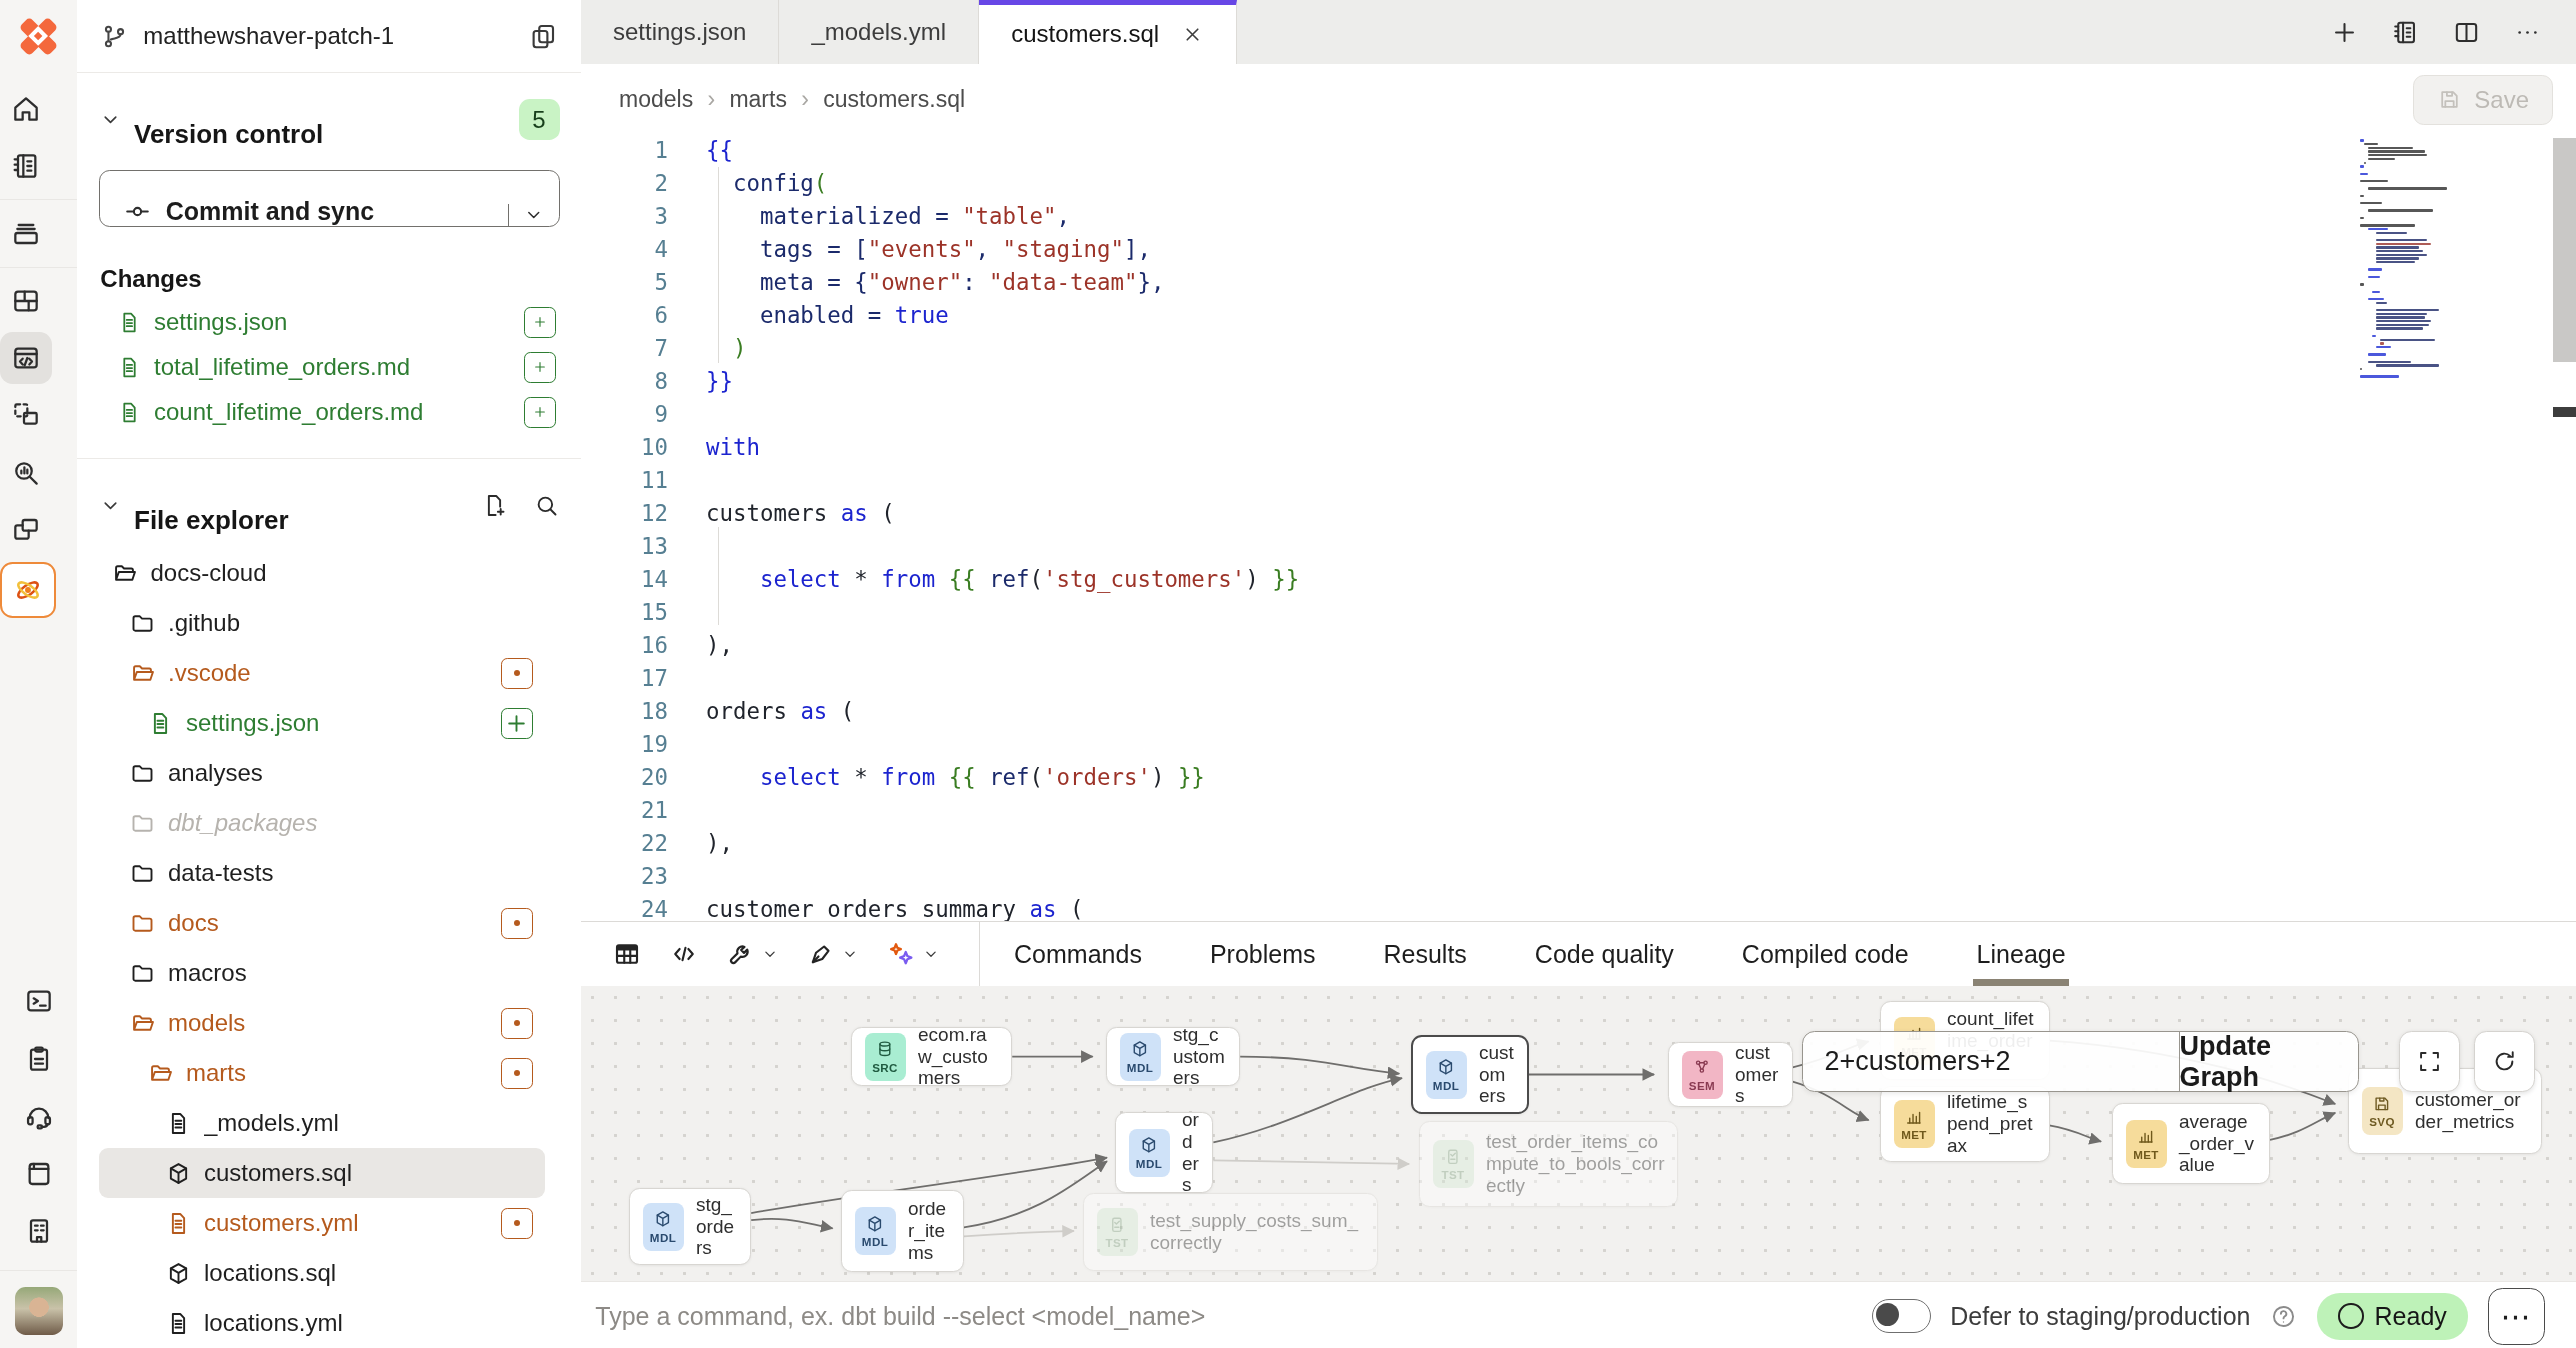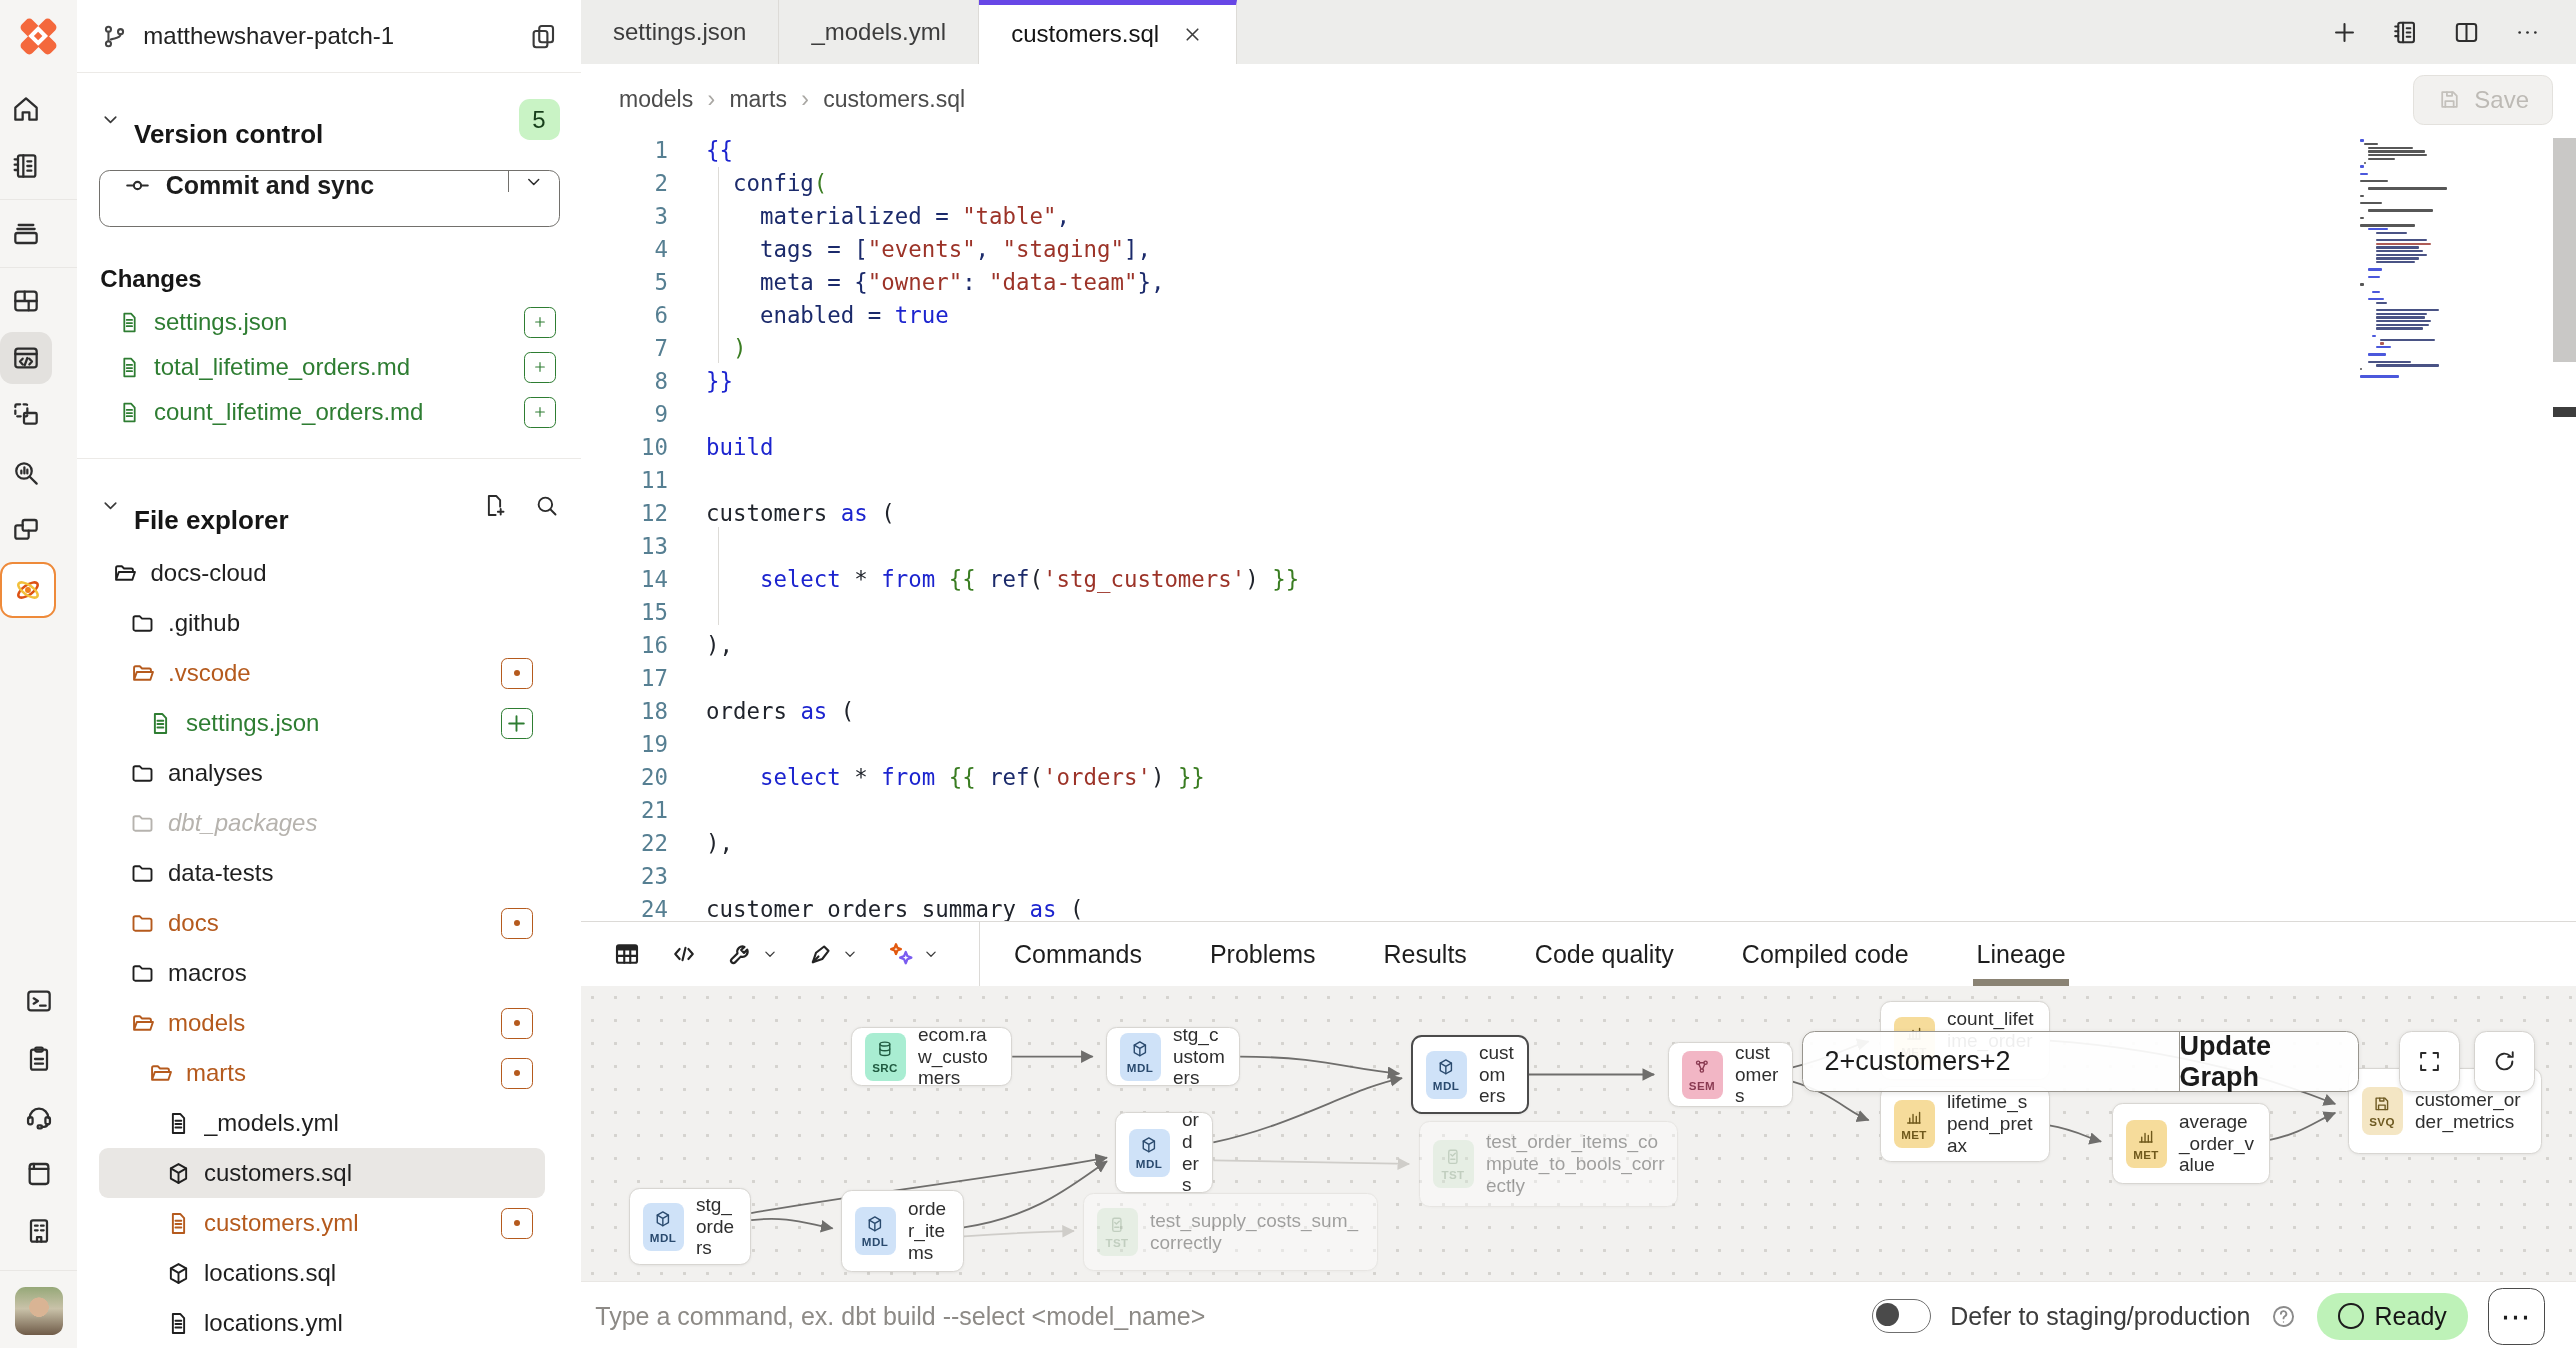--- a/index.html
+++ b/index.html
@@ -31,21 +31,21 @@
   .sidebar{position:absolute;left:77px;top:0;bottom:0;width:504px;background:#fff;border-right:0.9px solid #e7e5e2;overflow:hidden;}
   .branch-row{height:72px;display:flex;align-items:center;padding:0 23px;border-bottom:0.9px solid #eceae7;gap:14.3px;}
   .branch-row .ic{width:29px;height:29px;color:#454545;}
   .branch-name{flex:1;font-size:24px;color:#222;white-space:nowrap;overflow:hidden;}
   .sec{padding:16px 21.5px 0 21.5px;}
   .sec-head{display:flex;align-items:center;gap:12.5px;}
   .sec-head .chev{width:23px;height:23px;color:#3a3a3a;}
   .sec-title{font-size:26px;font-weight:700;color:#161616;flex:1;margin-top:30px;}
   .vc-badge{min-width:41px;height:41px;border-radius:10.7px;background:#c9f3c5;display:flex;align-items:center;justify-content:center;
             font-size:24px;color:#173f1b;}
-  .commit-btn{margin-top:19.7px;height:55px;border:1.8px solid #72706c;border-radius:10.7px;display:flex;align-items:flex-start;background:#fff;}
+  .commit-btn{margin-top:19.7px;height:55px;border:1.8px solid #72706c;border-radius:10.7px;display:flex;align-items:flex-end;background:#fff;}
   .commit-main{flex:1;display:flex;align-items:center;justify-content:flex-start;gap:14.3px;padding-left:23px;
                font-size:25px;font-weight:600;color:#1c1c1c;}
   .commit-main .ic{width:29px;height:29px;color:#2d2d2d;}
   .commit-caret{width:50px;border-left:1.8px solid #72706c;display:flex;align-items:center;justify-content:center;color:#2d2d2d;}
   .commit-caret .ic{width:21.5px;height:21.5px;}
   .changes-title{margin:38px 0 7.2px 1.8px;font-size:24px;font-weight:700;color:#161616;}
   .chg-row{height:45px;display:flex;align-items:center;gap:12.5px;padding-left:18px;}
   .chg-row .ic{width:25px;height:25px;color:#2e7d32;}
   .chg-name{flex:1;font-size:24px;color:#2e7d32;}
   .plusbox,.dotbox{width:29.5px;height:29.5px;border-radius:6.3px;display:flex;align-items:center;justify-content:center;margin-right:3.6px;}
@@ -675,21 +675,21 @@
           <div class="codeline">
             <span class="ln">8</span>
             <span class="ct"><span class="c-k">}}</span></span>
           </div>
           <div class="codeline">
             <span class="ln">9</span>
             <span class="ct"></span>
           </div>
           <div class="codeline">
             <span class="ln">10</span>
-            <span class="ct"><span class="c-k">build</span></span>
+            <span class="ct"><span class="c-k">with</span></span>
           </div>
           <div class="codeline">
             <span class="ln">11</span>
             <span class="ct"></span>
           </div>
           <div class="codeline">
             <span class="ln">12</span>
             <span class="ct"><span class="c-p">customers </span><span class="c-k">as</span><span class="c-p"> (</span></span>
           </div>
           <div class="codeline">

